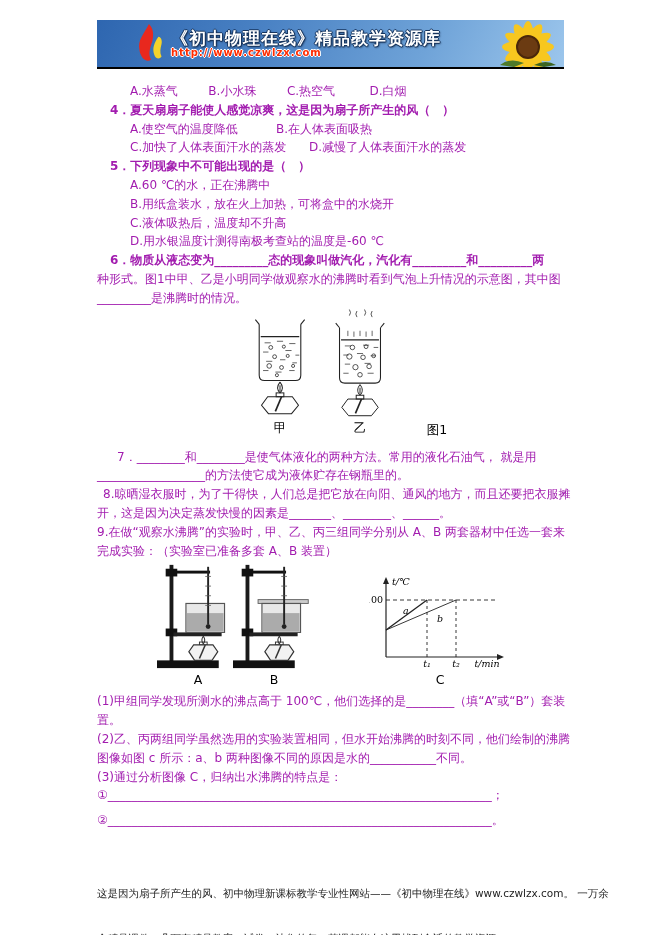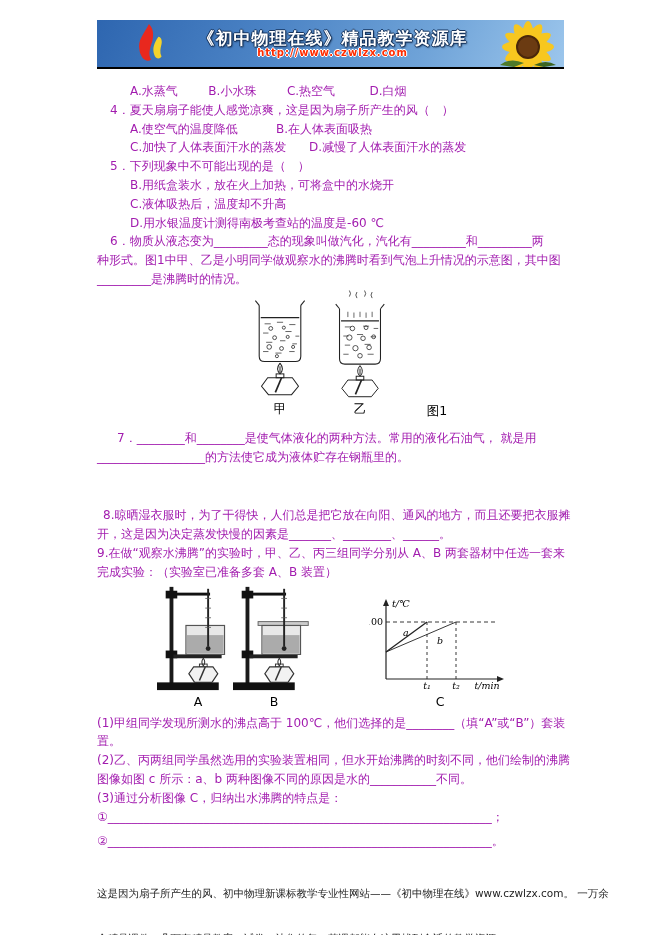--- a/index.html
+++ b/index.html
@@ -7,39 +7,39 @@
     width:661px;height:935px;position:relative;background:#ffffff;
     font-family:"DejaVu Sans",sans-serif;color:#000;overflow:hidden;
   }
   
   .banner{
     position:absolute;left:97px;top:20px;width:467px;height:47px;
     background:linear-gradient(115deg,#2e66b0 0%,#4a82c4 35%,#6fa3d8 70%,#9cc6ec 100%);
     display:flex;align-items:center;overflow:hidden;
   }
   .banner-logo{margin-left:32px;flex:0 0 auto;}
-  .banner-text{flex:1 1 auto;text-align:center;line-height:1.05;padding-top:2px;}
+  .banner-text{flex:1 1 auto;line-height:1.05;padding-top:2px;}
   .site-title{
     font-size:17px;font-weight:bold;color:#ffffff;letter-spacing:1px;
     text-shadow:-1px 0 #16345e,1px 0 #16345e,0 -1px #16345e,0 1px #16345e,1px 1px 2px #0a1f3c;
     white-space:pre;
   }
   .site-url{
     font-size:10px;font-weight:bold;color:#ff2b00;letter-spacing:1px;
     text-shadow:-1px 0 #fff,1px 0 #fff,0 -1px #fff,0 1px #fff;
     white-space:pre;
   }
   .banner-flower{flex:0 0 auto;margin-right:2px;}
   .banner-rule{position:absolute;left:97px;top:67px;width:467px;height:2px;background:#000;}
   
   .content{position:absolute;left:97px;top:82px;width:474px;}
   .line{font-size:12px;line-height:18.8px;white-space:pre;color:#a21caf;}
-  .ind-q{padding-left:13px;}   
+  .ind-q{padding-left:13px;font-weight:bold;}   
   .ind-q2{padding-left:20px;}  
-  .ind-s{padding-left:6px;margin-top:40px;}    
+  .ind-s{padding-left:6px;}    
   .ind-c{padding-left:33px;}   
   .gap2{margin-top:6px;}
   
   .figure1{position:relative;width:474px;height:140px;}
   .figure2{position:relative;width:474px;height:132px;}
   .figure1 svg,.figure2 svg{position:absolute;}
   .fig-label{position:absolute;font-size:12.5px;text-align:center;white-space:pre;}
   .graph-text{font-size:9.5px;font-family:"DejaVu Serif",serif;font-style:italic;}
   .graph-num{font-size:9.5px;font-family:"DejaVu Serif",serif;}
   
@@ -76,20 +76,21 @@
   </svg>
 </div>
 <div class="banner-rule"></div>
 
 <div class="content">
   <div class="line ind-c">A.水蒸气        B.小水珠        C.热空气         D.白烟</div>
   <div class="line ind-q">4．夏天扇扇子能使人感觉凉爽，这是因为扇子所产生的风（　）</div>
   <div class="line ind-c">A.使空气的温度降低          B.在人体表面吸热</div>
   <div class="line ind-c">C.加快了人体表面汗水的蒸发      D.减慢了人体表面汗水的蒸发</div>
   <div class="line ind-q">5．下列现象中不可能出现的是（　）</div>
+  <div class="line ind-c">A.60 ℃的水，正在沸腾中</div>
   <div class="line ind-c">B.用纸盒装水，放在火上加热，可将盒中的水烧开</div>
   <div class="line ind-c">C.液体吸热后，温度却不升高</div>
   <div class="line ind-c">D.用水银温度计测得南极考查站的温度是-60 ℃</div>
   <div class="line ind-q">6．物质从液态变为_________态的现象叫做汽化，汽化有_________和_________两</div>
   <div class="line">种形式。图1中甲、乙是小明同学做观察水的沸腾时看到气泡上升情况的示意图，其中图</div>
   <div class="line">_________是沸腾时的情况。</div>
 
   <div class="figure1">
 
     <svg style="left:150px;top:4px;" width="66" height="104" viewBox="0 0 80 135">

